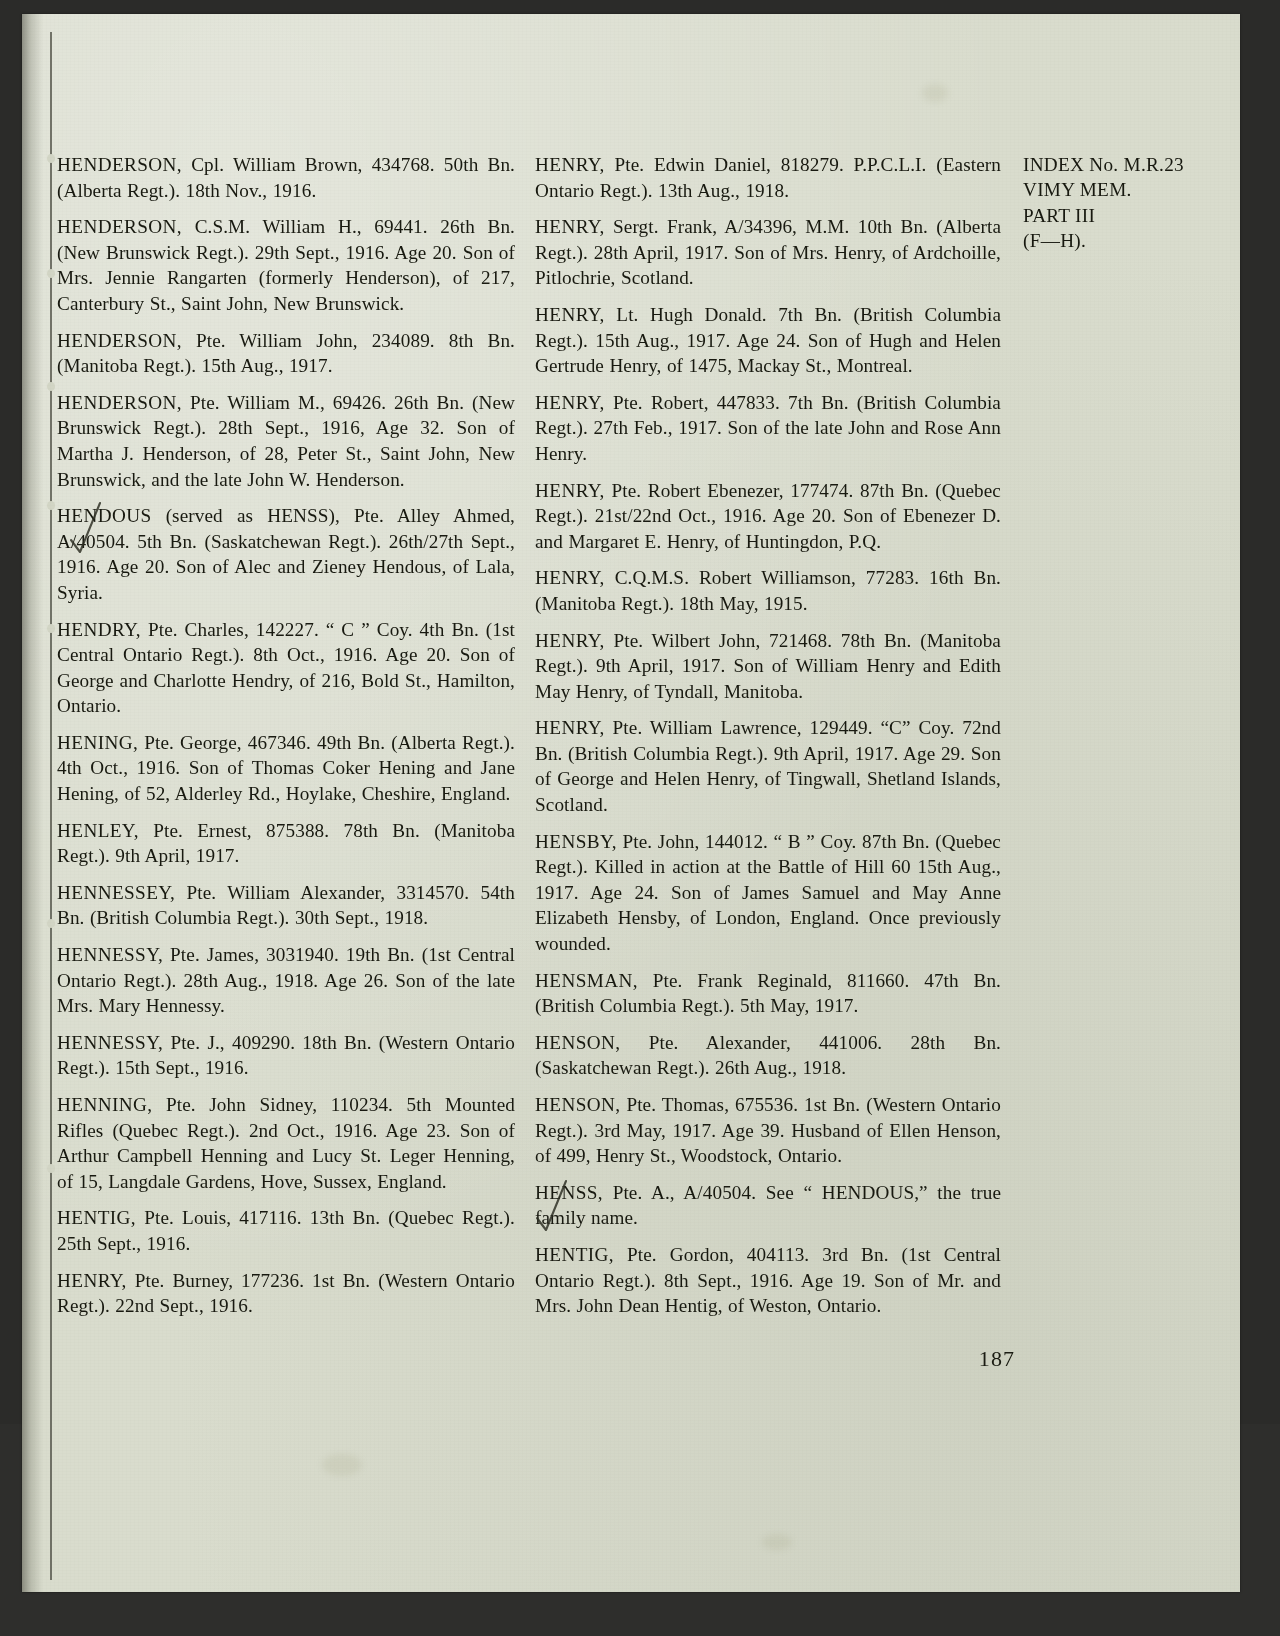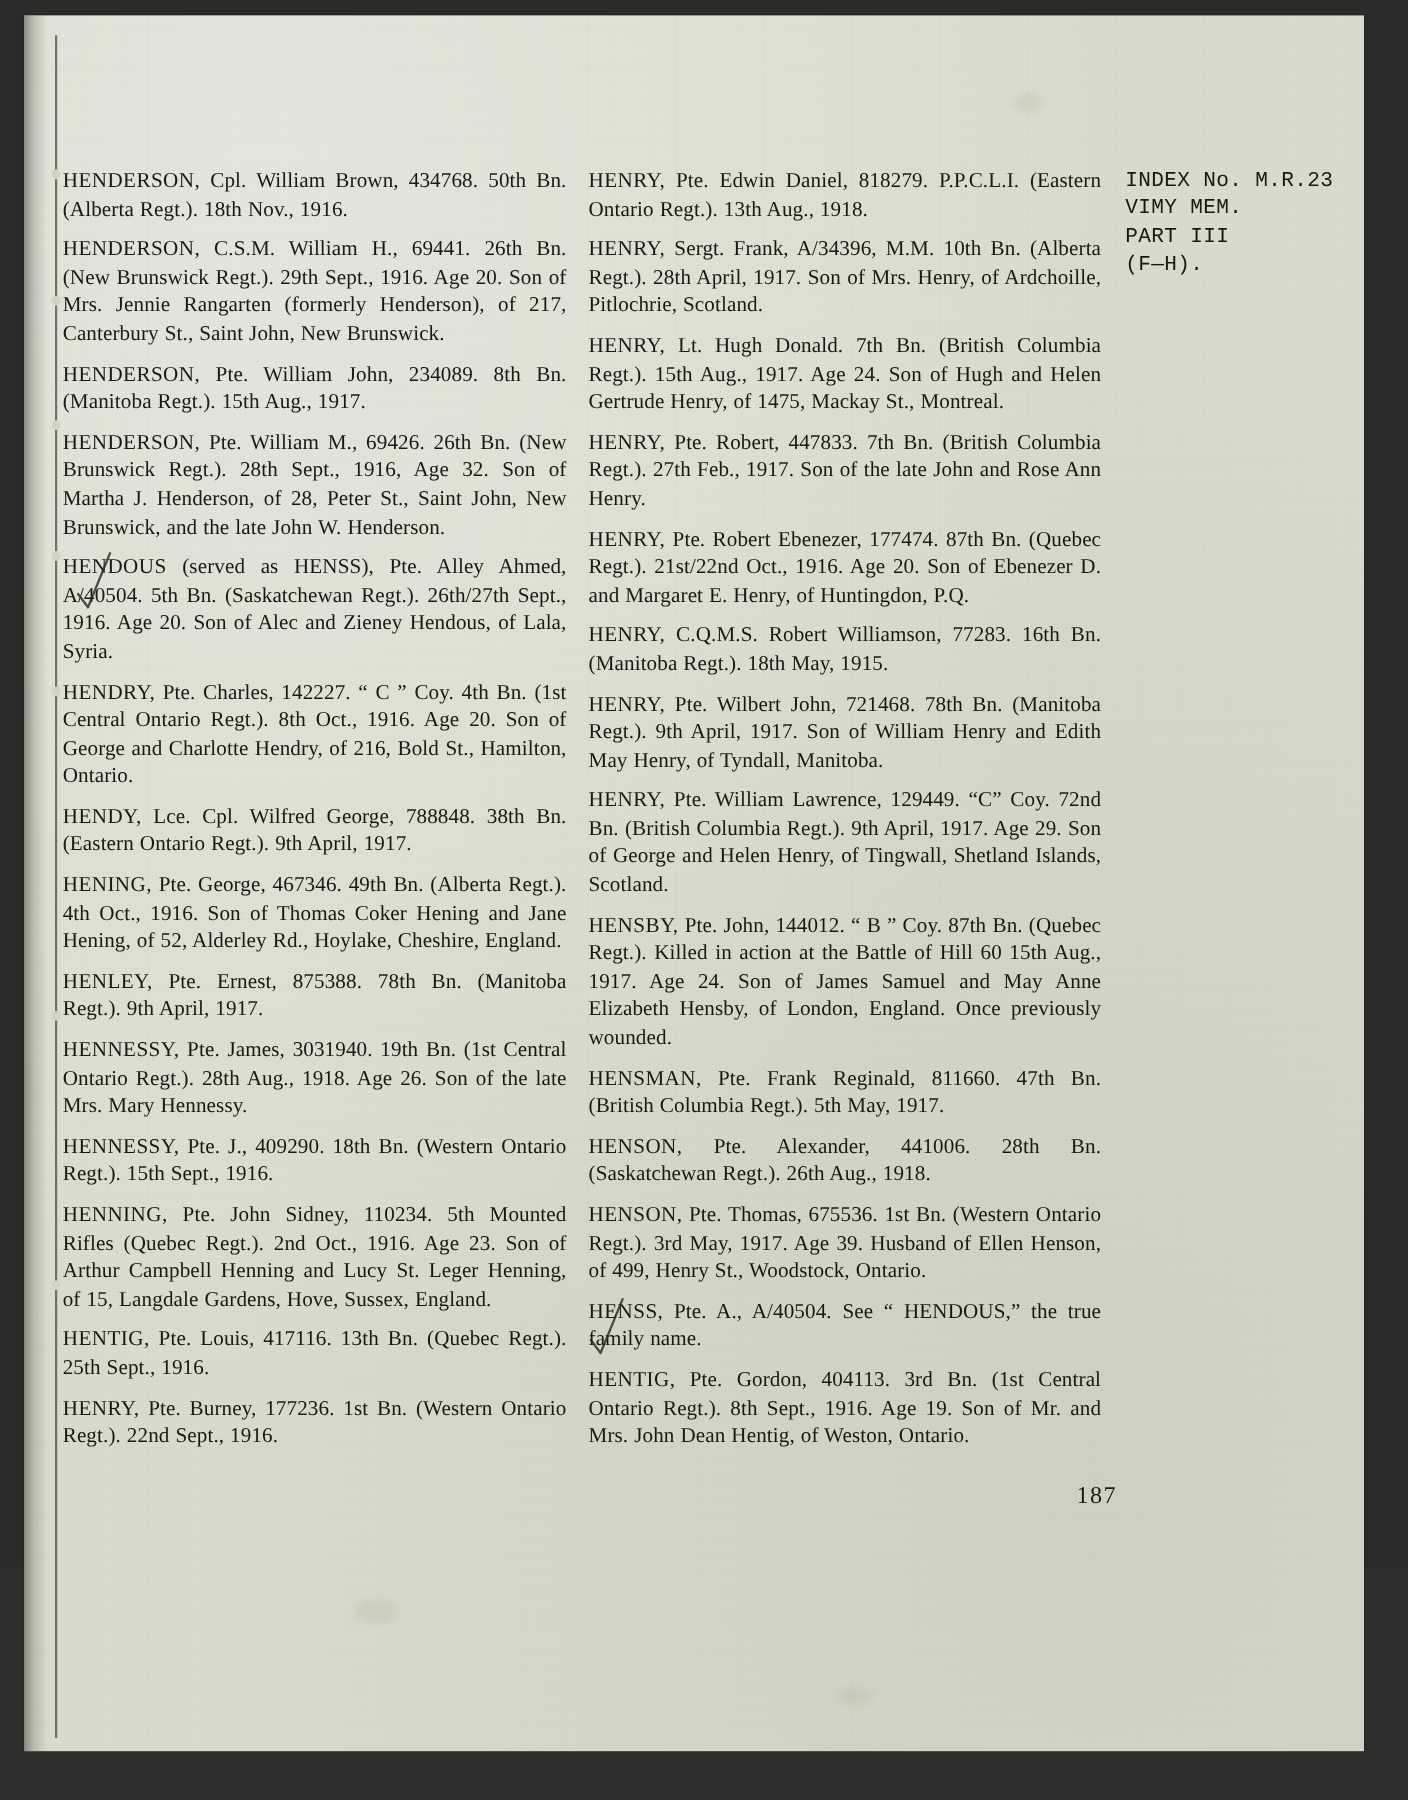--- a/index.html
+++ b/index.html
@@ -116,21 +116,20 @@
   #index-head {
     position: absolute;
     left: 966px;
     top: 0px;
     width: 210px;
     color: #17180f;
     font-size: 19.2px;
     line-height: 25.4px;
     letter-spacing: .3px;
     white-space: nowrap;
-    font-family: Liberation Mono, monospace;
   }
   #index-head div { }
 
   
   #folio {
     position: absolute;
     left: 880px;
     top: 1194px;
     width: 120px;
     text-align: center;
@@ -178,23 +177,23 @@
 
     <div id="content">
 
       <div class="col" id="col-left">
           <p class="entry"><span class="sn">HENDERSON,</span><span> Cpl. William Brown, 434768. 50th Bn. (Alberta Regt.). 18th Nov., 1916.</span></p>
           <p class="entry"><span class="sn">HENDERSON,</span><span> C.S.M. William H., 69441. 26th Bn. (New Brunswick Regt.). 29th Sept., 1916. Age 20. Son of Mrs. Jennie Rangarten (formerly Henderson), of 217, Canterbury St., Saint John, New Brunswick.</span></p>
           <p class="entry"><span class="sn">HENDERSON,</span><span> Pte. William John, 234089. 8th Bn. (Manitoba Regt.). 15th Aug., 1917.</span></p>
           <p class="entry"><span class="sn">HENDERSON,</span><span> Pte. William M., 69426. 26th Bn. (New Brunswick Regt.). 28th Sept., 1916, Age 32. Son of Martha J. Henderson, of 28, Peter St., Saint John, New Brunswick, and the late John W. Henderson.</span></p>
           <p class="entry"><span class="sn">HENDOUS</span><span> (served as HENSS), Pte. Alley Ahmed, A/40504. 5th Bn. (Saskatchewan Regt.). 26th/27th Sept., 1916. Age 20. Son of Alec and Zieney Hendous, of Lala, Syria.</span></p>
           <p class="entry"><span class="sn">HENDRY,</span><span> Pte. Charles, 142227. “ C ” Coy. 4th Bn. (1st Central Ontario Regt.). 8th Oct., 1916. Age 20. Son of George and Charlotte Hendry, of 216, Bold St., Hamilton, Ontario.</span></p>
-          <p class="entry"><span class="sn">HENDY,</span><span> Lce. Cpl. Wilfred George, 788848. 38th Bn. (Eastern Ontario Regt.). 9th April, 1917.</span></p>
           <p class="entry"><span class="sn">HENING,</span><span> Pte. George, 467346. 49th Bn. (Alberta Regt.). 4th Oct., 1916. Son of Thomas Coker Hening and Jane Hening, of 52, Alderley Rd., Hoylake, Cheshire, England.</span></p>
           <p class="entry"><span class="sn">HENLEY,</span><span> Pte. Ernest, 875388. 78th Bn. (Manitoba Regt.). 9th April, 1917.</span></p>
+          <p class="entry"><span class="sn">HENNESSEY,</span><span> Pte. William Alexander, 3314570. 54th Bn. (British Columbia Regt.). 30th Sept., 1918.</span></p>
           <p class="entry"><span class="sn">HENNESSY,</span><span> Pte. James, 3031940. 19th Bn. (1st Central Ontario Regt.). 28th Aug., 1918. Age 26. Son of the late Mrs. Mary Hennessy.</span></p>
           <p class="entry"><span class="sn">HENNESSY,</span><span> Pte. J., 409290. 18th Bn. (Western Ontario Regt.). 15th Sept., 1916.</span></p>
           <p class="entry"><span class="sn">HENNING,</span><span> Pte. John Sidney, 110234. 5th Mounted Rifles (Quebec Regt.). 2nd Oct., 1916. Age 23. Son of Arthur Campbell Henning and Lucy St. Leger Henning, of 15, Langdale Gardens, Hove, Sussex, England.</span></p>
           <p class="entry"><span class="sn">HENTIG,</span><span> Pte. Louis, 417116. 13th Bn. (Quebec Regt.). 25th Sept., 1916.</span></p>
           <p class="entry"><span class="sn">HENRY,</span><span> Pte. Burney, 177236. 1st Bn. (Western Ontario Regt.). 22nd Sept., 1916.</span></p>
         </div>
       <div class="col" id="col-right">
           <p class="entry"><span class="sn">HENRY,</span><span> Pte. Edwin Daniel, 818279. P.P.C.L.I. (Eastern Ontario Regt.). 13th Aug., 1918.</span></p>
           <p class="entry"><span class="sn">HENRY,</span><span> Sergt. Frank, A/34396, M.M. 10th Bn. (Alberta Regt.). 28th April, 1917. Son of Mrs. Henry, of Ardchoille, Pitlochrie, Scotland.</span></p>
           <p class="entry"><span class="sn">HENRY,</span><span> Lt. Hugh Donald. 7th Bn. (British Columbia Regt.). 15th Aug., 1917. Age 24. Son of Hugh and Helen Gertrude Henry, of 1475, Mackay St., Montreal.</span></p>

